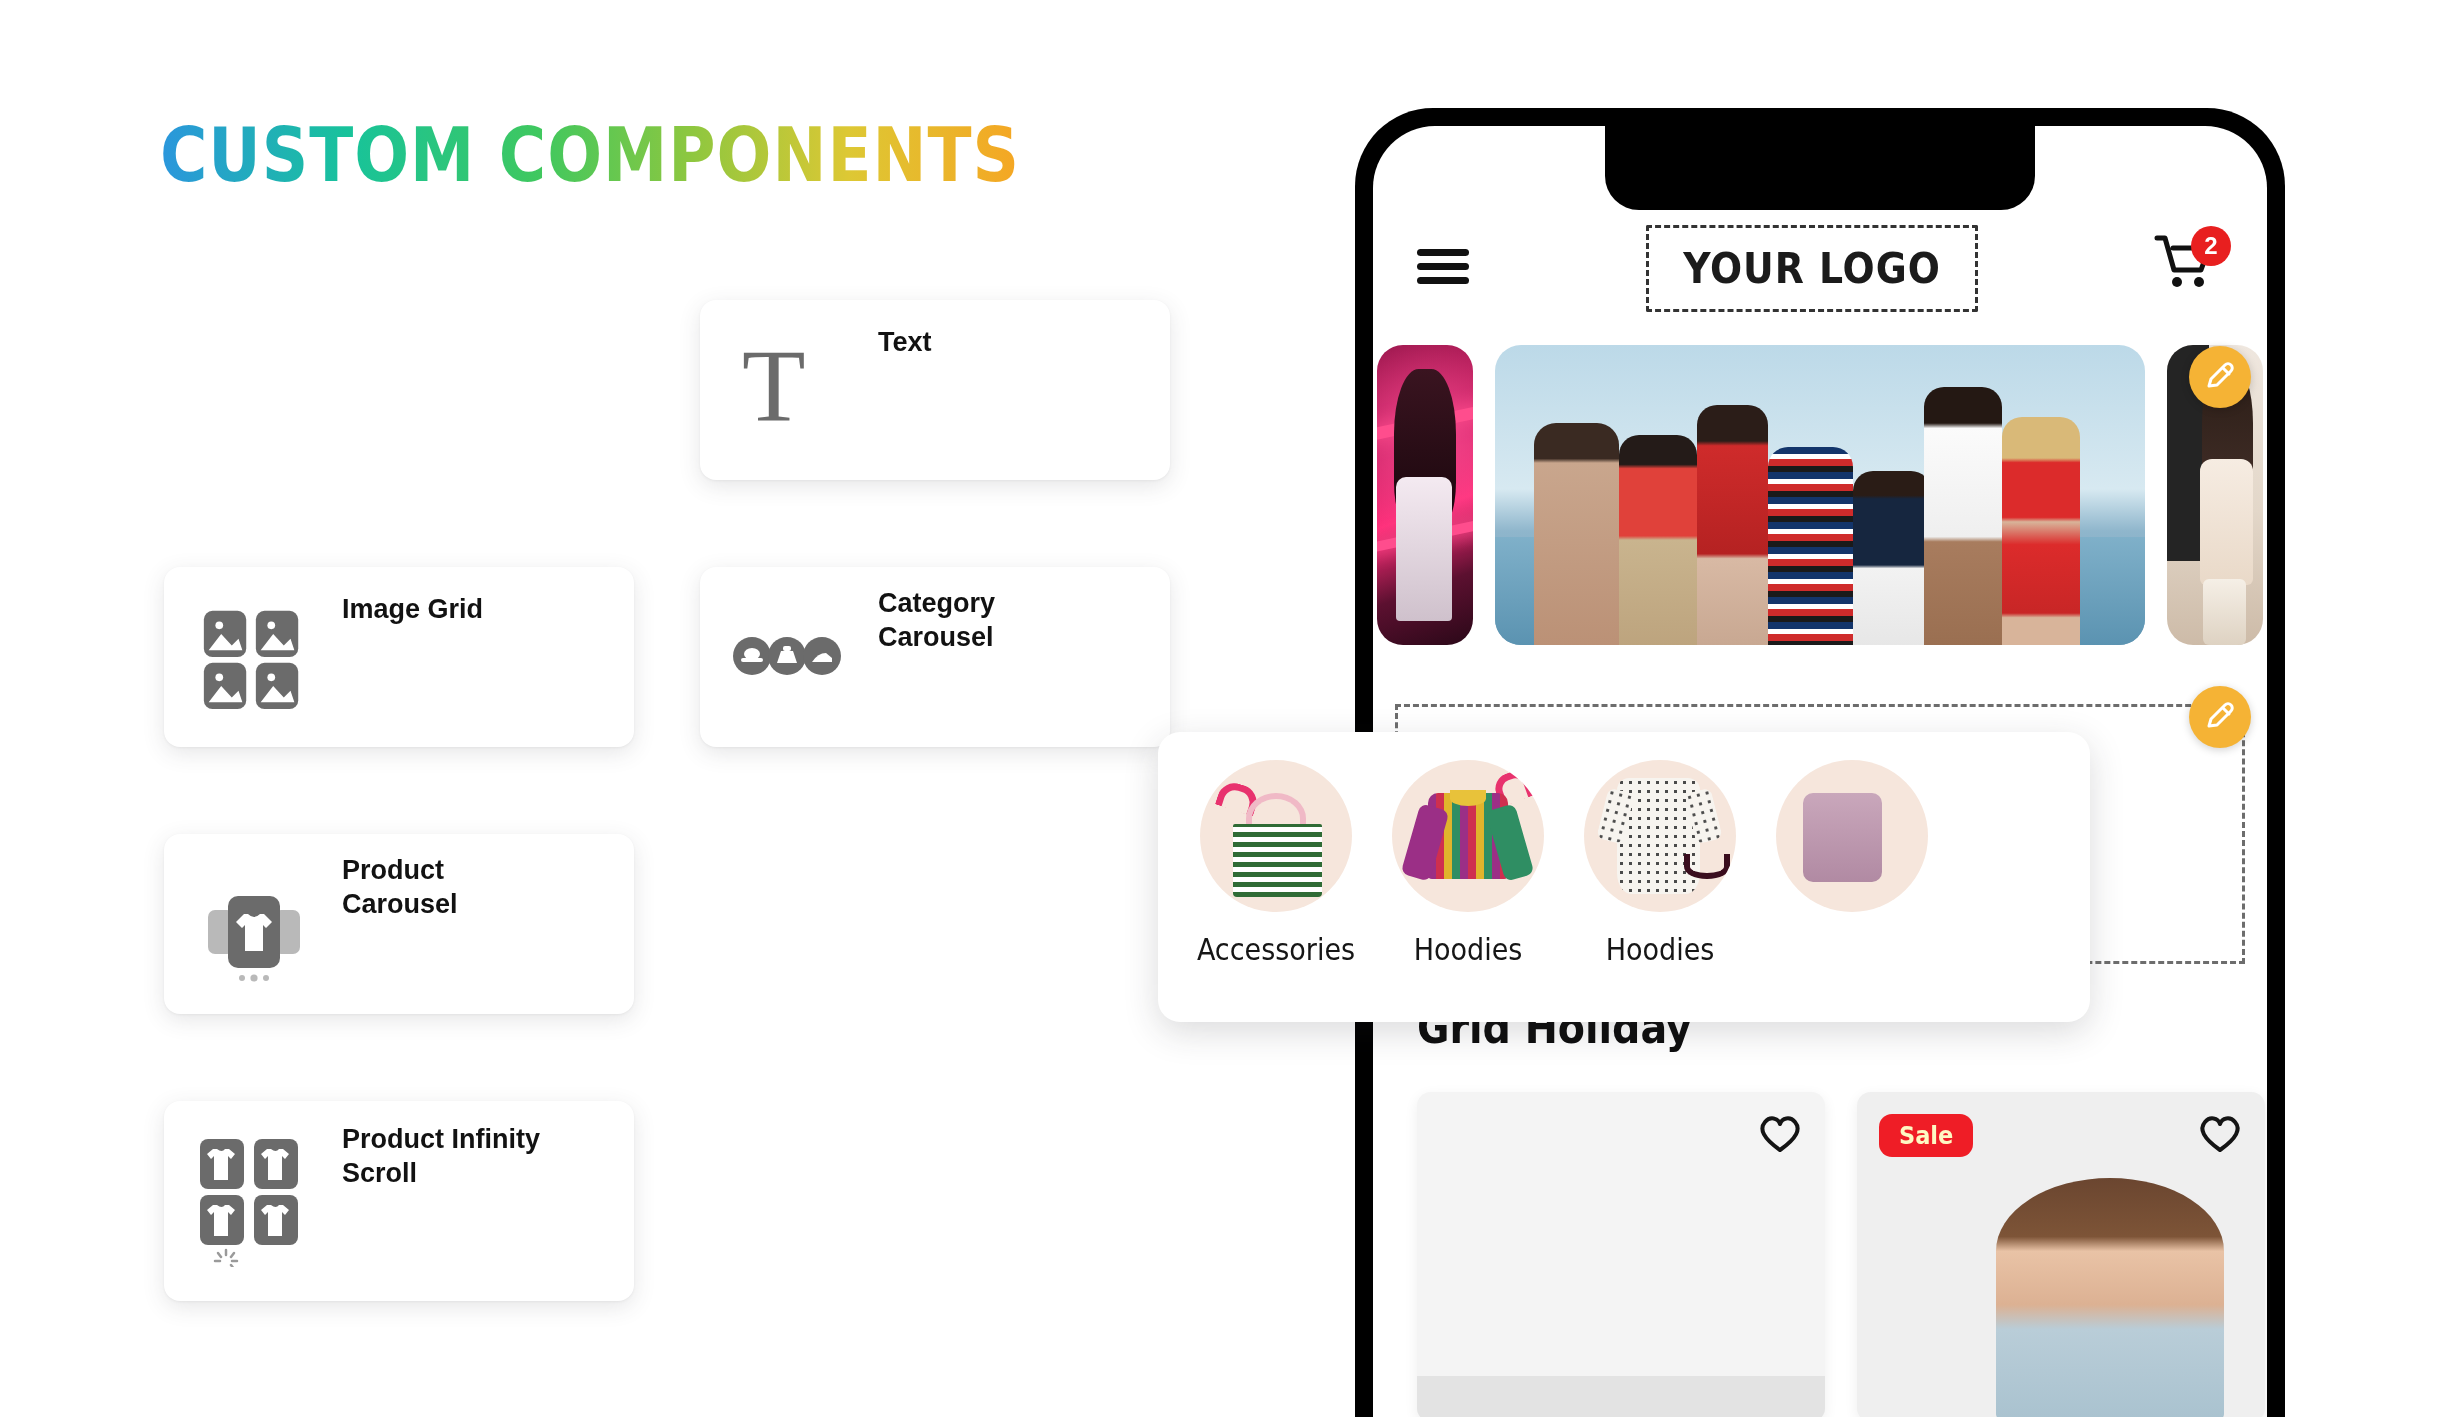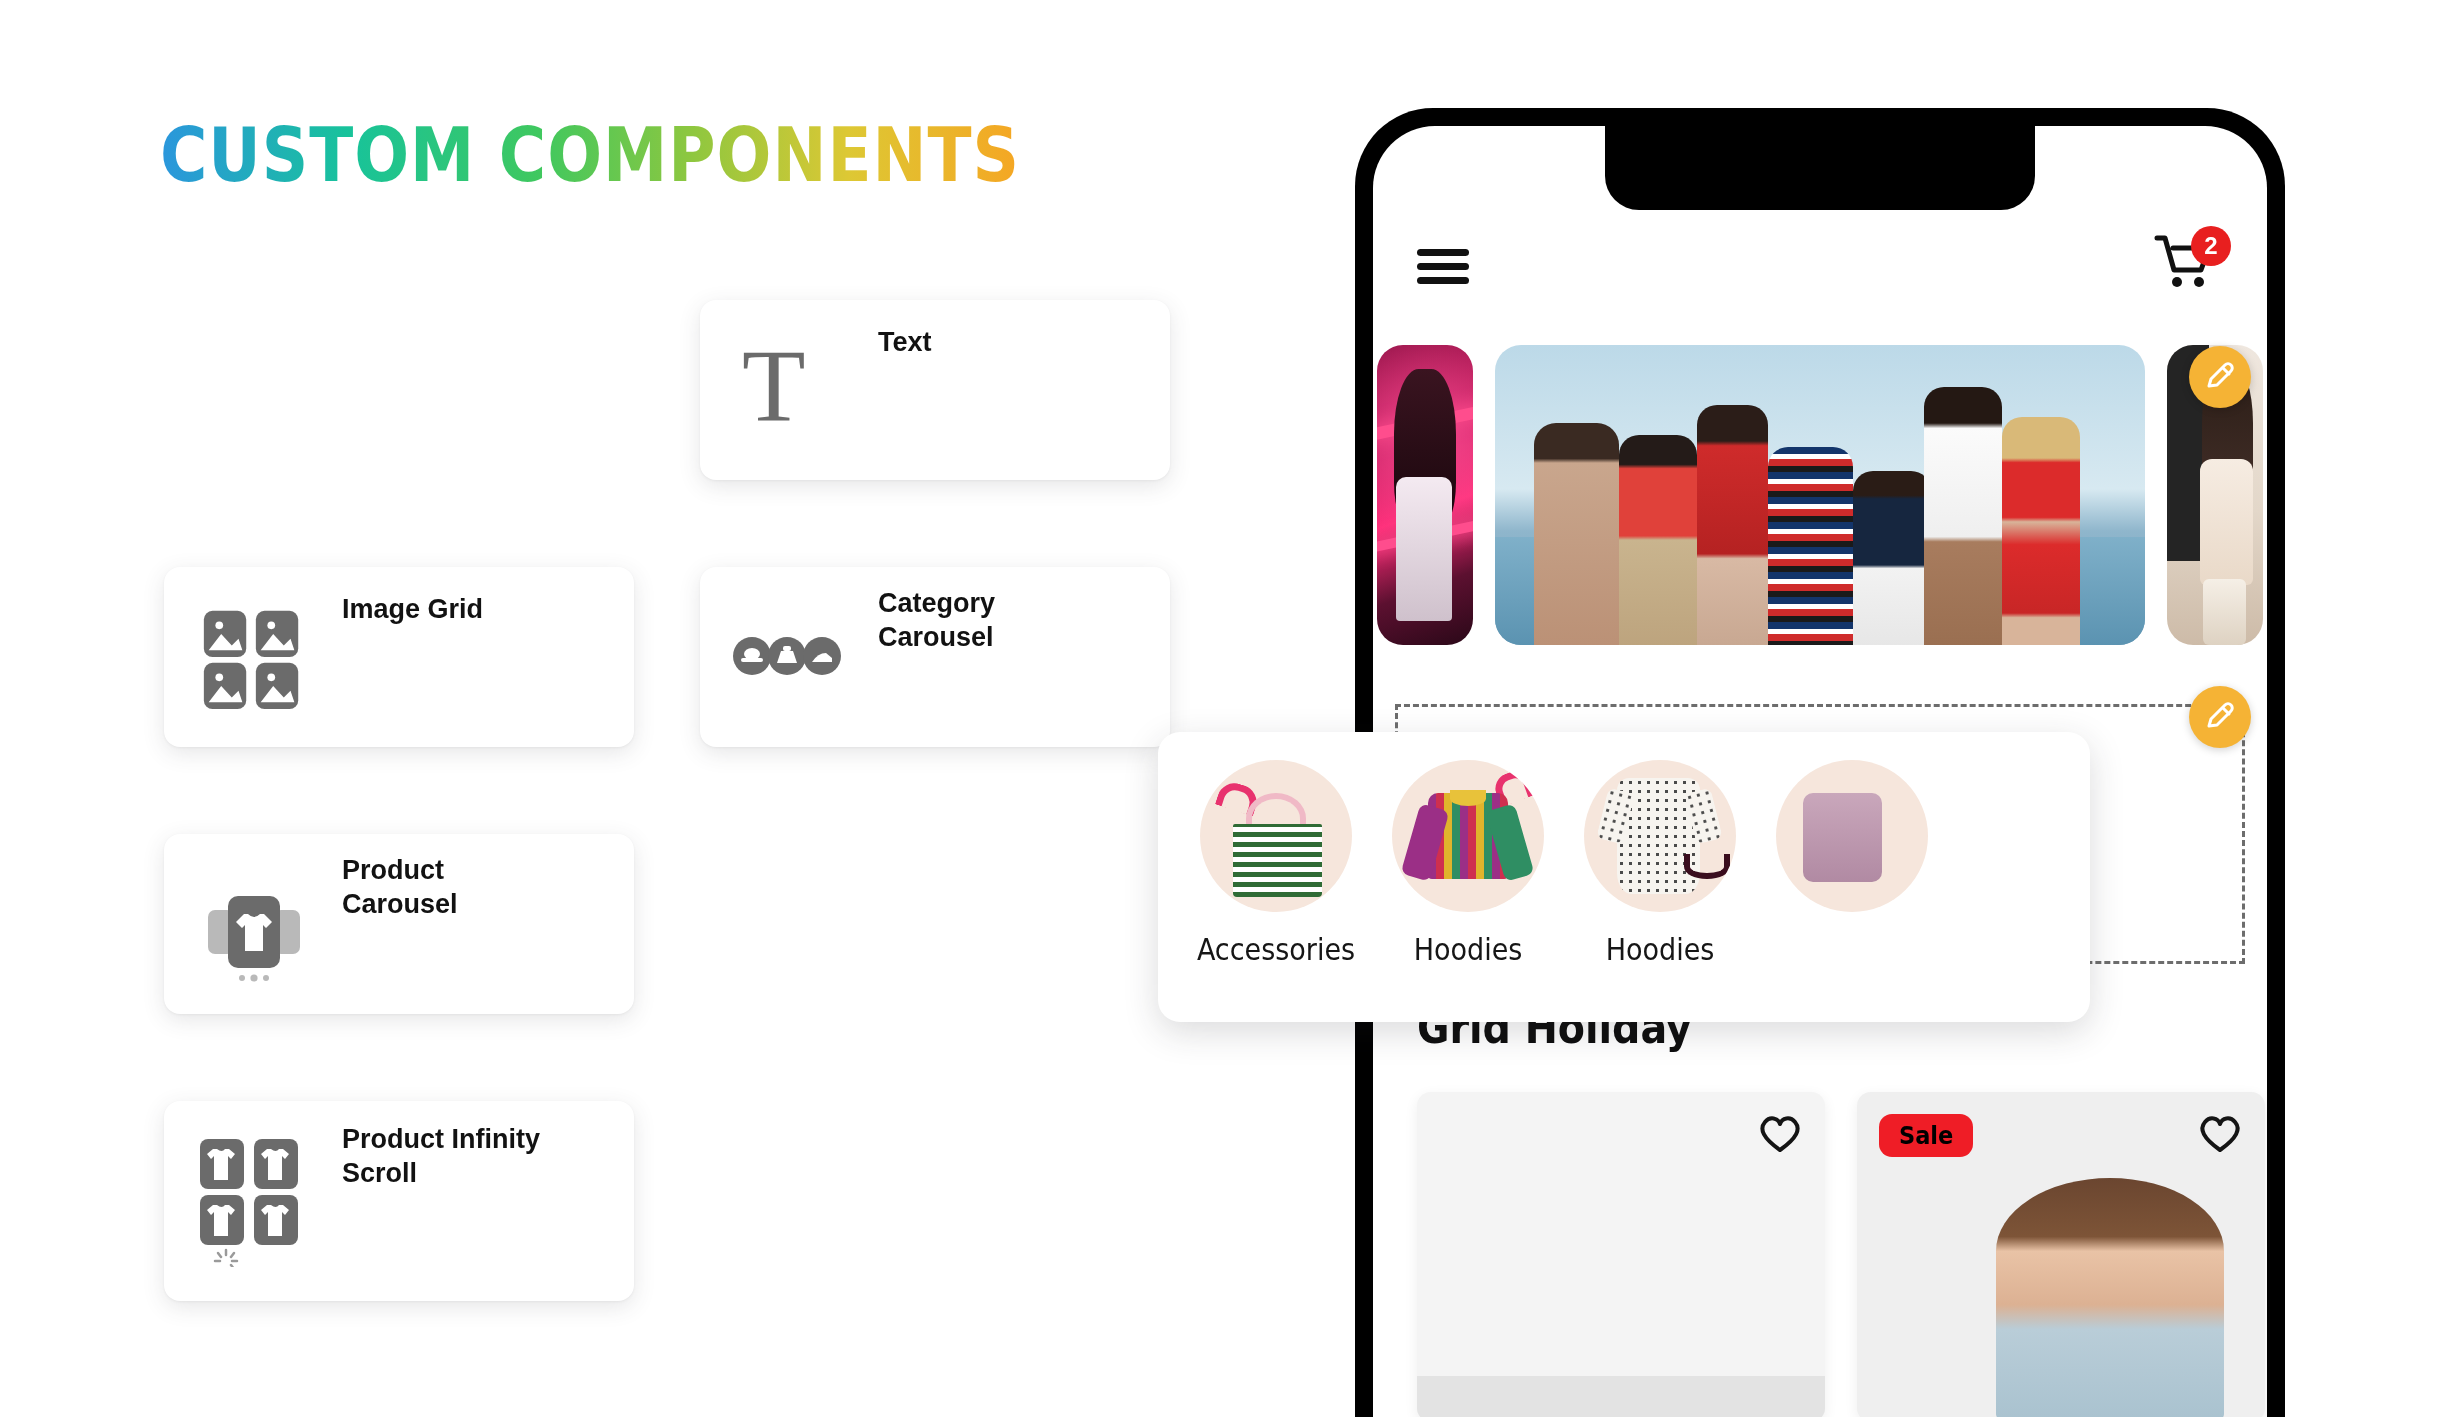--- a/index.html
+++ b/index.html
@@ -142,21 +142,21 @@
     position: absolute; top: 90px;
     width: 408px; height: 330px;
     background: #f4f4f4; border-radius: 14px; overflow: hidden;
     box-shadow: 0 4px 14px rgba(0,0,0,0.07);
   }
   #prod-card-1 { left: 44px; }
   #prod-card-2 { left: 484px; background:#efefef; }
   .heart { position: absolute; right: 22px; top: 20px; z-index: 6; }
   #sale-badge {
     position: absolute; left: 22px; top: 22px; z-index: 6;
-    background: #ef1d26; color: #000000; font-size: 25px; font-weight: 700;
+    background: #ef1d26; color: #fef9c3; font-size: 25px; font-weight: 700;
     padding: 7px 20px; border-radius: 13px;
     font-family: "DejaVu Sans", sans-serif; font-stretch: condensed;
   }
   .card-footer-strip {
     position: absolute; left: 0; bottom: 0; width: 100%; height: 46px;
     background: #e3e3e3;
   }
 
   
   #category-float {
@@ -292,20 +292,23 @@
     <div id="notch"></div>
 
 
     <div id="app-header">
       <span>
         <svg width="56" height="44" viewBox="0 0 56 44">
           <rect x="2" y="5" width="52" height="7" rx="3.5" fill="#111"></rect>
           <rect x="2" y="19" width="52" height="7" rx="3.5" fill="#111"></rect>
           <rect x="2" y="33" width="52" height="7" rx="3.5" fill="#111"></rect>
         </svg>
+      </span>
+      <span id="logo-box">
+        <span id="logo-text">YOUR LOGO</span>
       </span>
       <span id="cart-wrap">
         <svg width="66" height="62" viewBox="0 0 66 62">
           <path d="M4 6 h8 l9 32 h27 l8 -22 h-36" stroke="#111" stroke-width="5" fill="none" stroke-linecap="round" stroke-linejoin="round"></path>
           <circle cx="24" cy="50" r="5" fill="#111"></circle>
           <circle cx="46" cy="50" r="5" fill="#111"></circle>
         </svg>
         <span id="cart-badge">2</span>
       </span>
     </div>

